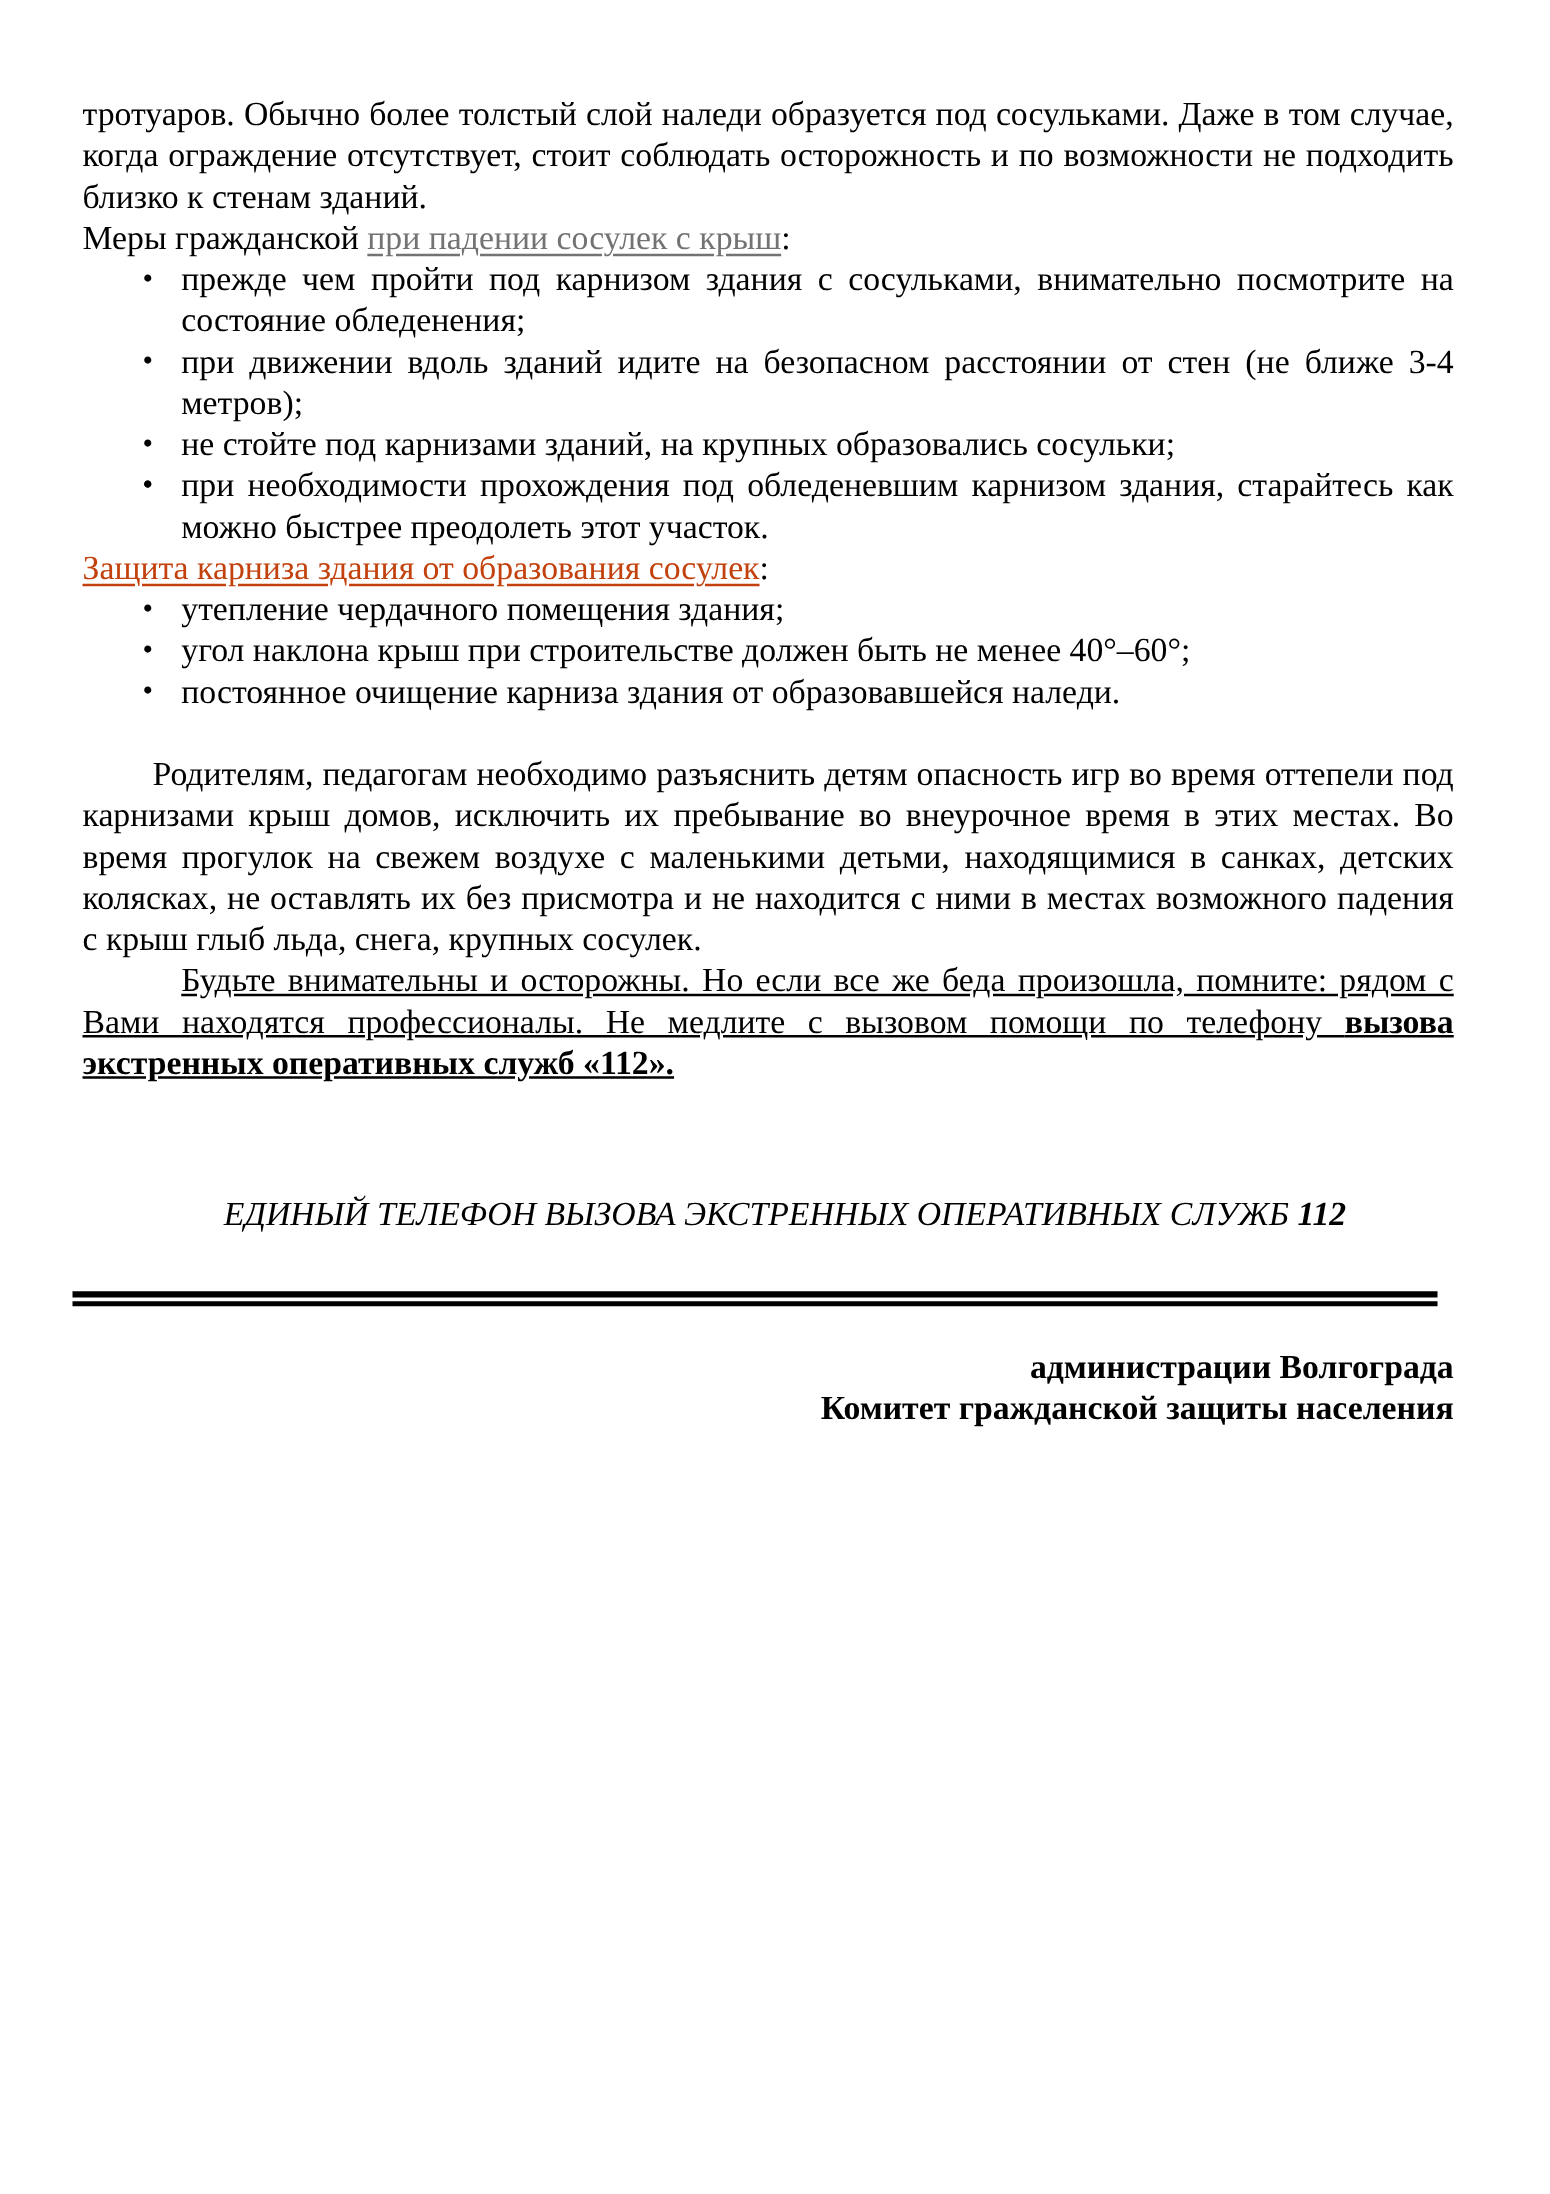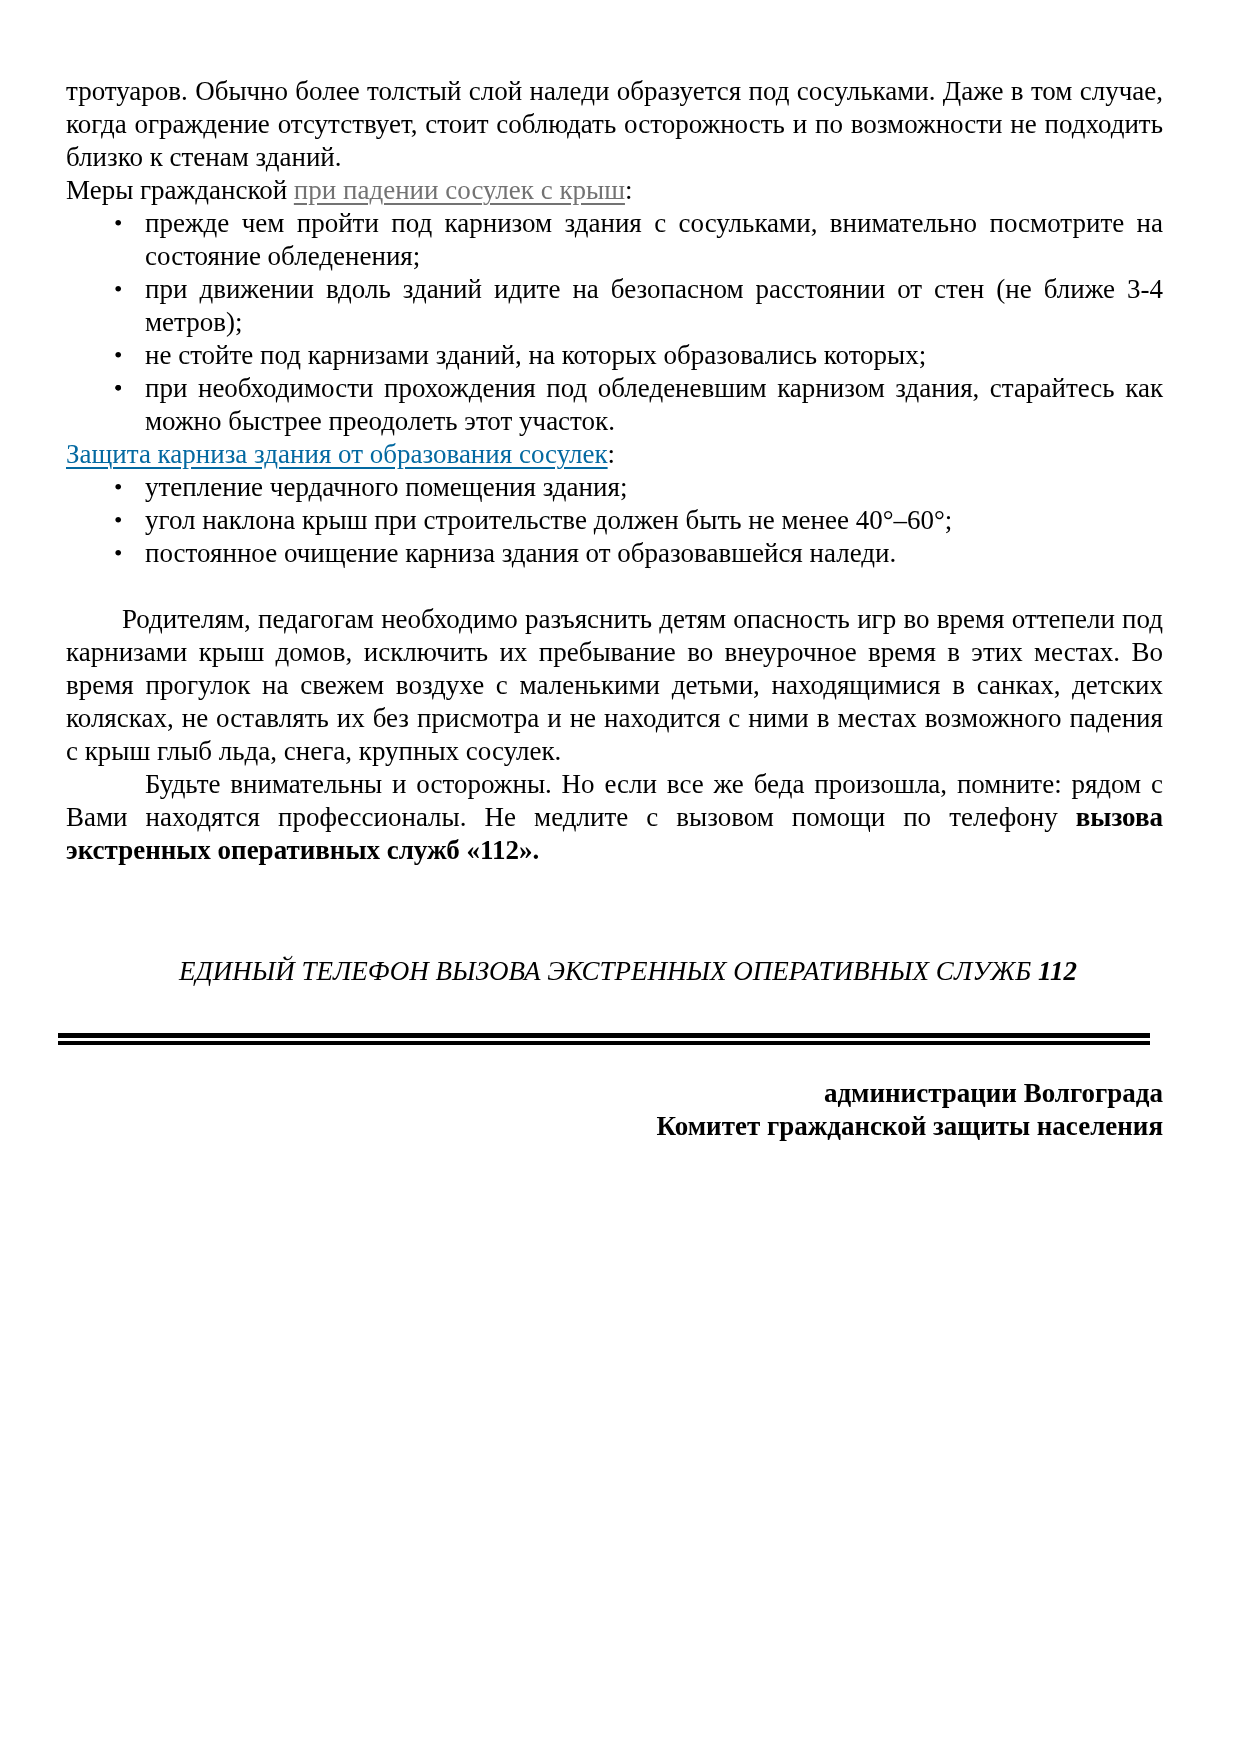--- a/index.html
+++ b/index.html
@@ -34,21 +34,21 @@
     padding-left: 79px;
     text-align: justify;
   }
   ul.bullets li .bullet {
     position: absolute;
     left: 48px;
     top: 0;
     font-size: 24px;
   }
   .indent-small { text-indent: 56px; }
-  .indent-large { text-indent: 79px; }
+  .indent-large { text-indent: 79px; text-decoration: underline; }
   .spacer-line { height: 33px; }
   .bold { font-weight: bold; }
   .emergency-line {
     margin-top: 55px;
     text-align: center;
     white-space: pre-wrap;
     font-style: italic;
   }
   .double-rule {
     margin-top: 12px;
@@ -79,33 +79,33 @@
     <li>
       <span class="bullet">•</span>
       <span>прежде чем пройти под карнизом здания с сосульками, внимательно посмотрите на состояние обледенения;</span>
     </li>
     <li>
       <span class="bullet">•</span>
       <span>при движении вдоль зданий идите на безопасном расстоянии от стен (не ближе 3-4 метров);</span>
     </li>
     <li>
       <span class="bullet">•</span>
-      <span>не стойте под карнизами зданий, на которых образовались которых;</span>
+      <span>не стойте под карнизами зданий, на крупных образовались сосульки;</span>
     </li>
     <li>
       <span class="bullet">•</span>
     </li>
     <li>
       <span class="bullet">•</span>
       <span>при необходимости прохождения под обледеневшим карнизом здания, старайтесь как можно быстрее преодолеть этот участок.</span>
     </li>
   </ul>
 
   <p>
-    <a class="green-link" style="color: #0369a1;">Защита карниза здания от образования сосулек</a><span>:</span>
+    <a class="green-link" style="color: #c2410c;">Защита карниза здания от образования сосулек</a><span>:</span>
   </p>
 
   <ul class="bullets">
     <li>
       <span class="bullet">•</span>
       <span>утепление чердачного помещения здания;</span>
     </li>
     <li>
       <span class="bullet">•</span>
       <span>угол наклона крыш при строительстве должен быть не менее 40°–60°;</span>

